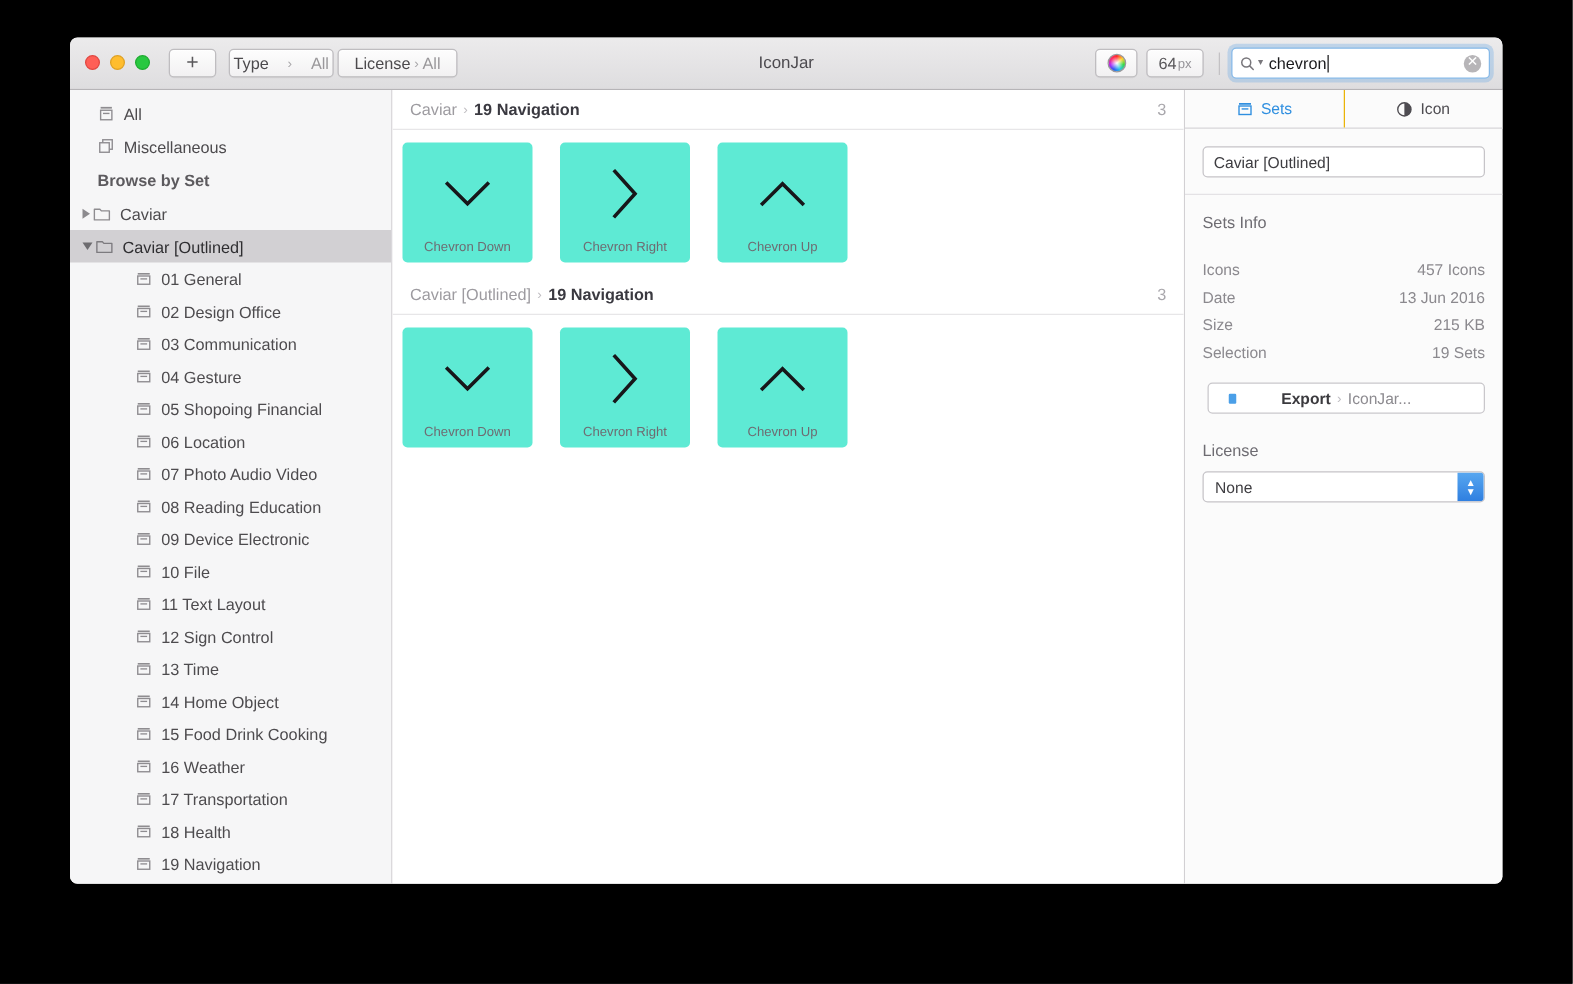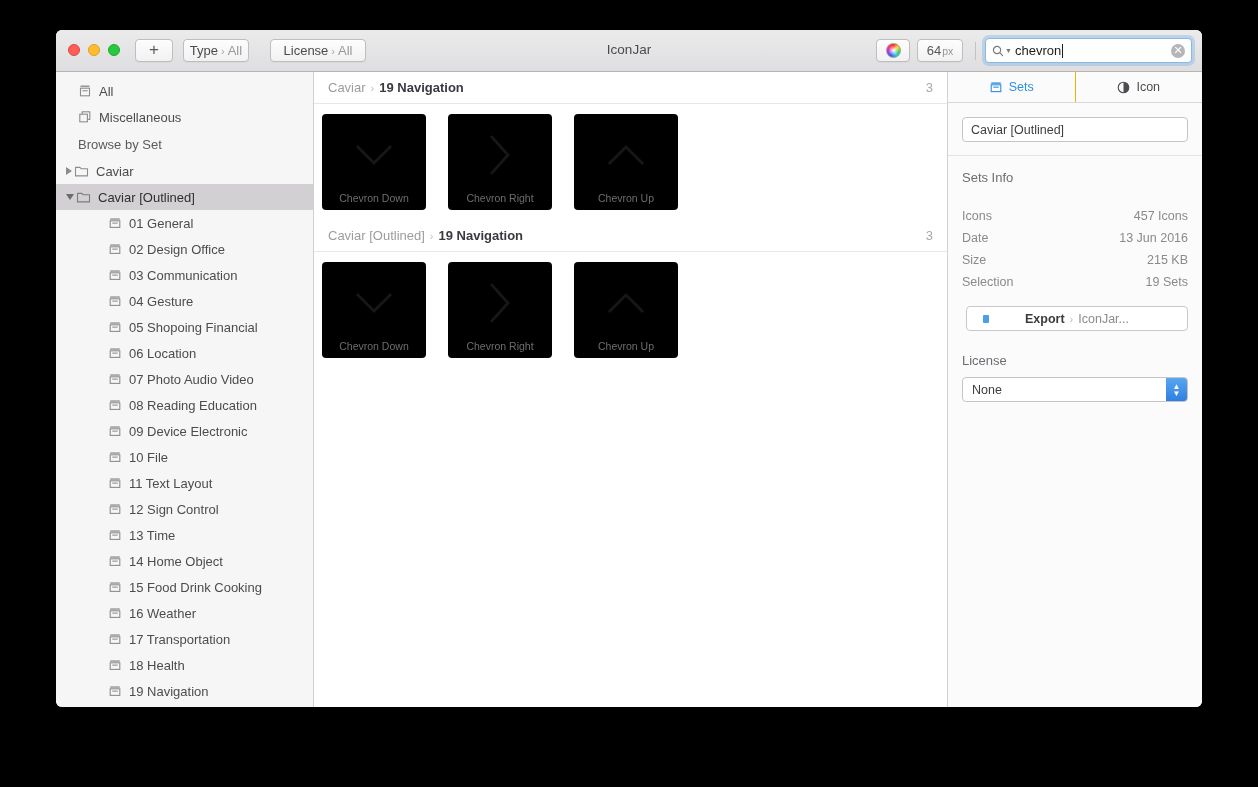--- a/index.html
+++ b/index.html
@@ -39,21 +39,21 @@
     height: 23px;
     background: linear-gradient(to bottom, #fdfdfd, #f2f1f2);
     border: 1px solid #bfbdc0;
     border-radius: 4px;
     display: flex; align-items: center; justify-content: center;
     font-size: 13px; color: #4a4a4c;
     box-shadow: 0 1px 0 rgba(255,255,255,0.7) inset, 0 0.5px 0.5px rgba(0,0,0,0.06);
   }
   #plus-btn { left: 79px; width: 38px; font-size: 17px; color: #5a585b; padding-bottom: 2px; }
   #sep1 { position: absolute; left: 131px; top: 12px; width: 1px; height: 18px; background: #c3c1c4; }
-  #type-filter    { left: 127px; width: 66px; }
+  #type-filter    { left: 127px; width: 84px; gap: 12px; }
   #license-filter { left: 214px; width: 96px; }
   .filter-label { color: #4c4a4d; }
   .filter-chev  { color: #a9a7aa; margin: 0 3px; font-size: 11px; }
   .filter-value { color: #9a989b; }
 
   #win-title {
     position: absolute; left: 0; right: 0; top: 12px;
     text-align: center; font-size: 13.5px; color: #4c4a4f;
   }
 
@@ -111,21 +111,21 @@
     font-size: 13px; color: #4d4b4e;
     padding-left: 6px;
   }
   .row.indent1 { padding-left: 22px; }
   .row.indent2 { padding-left: 52px; }
   .row.selected { background: #d2d0d3; color: #2f2e31; }
   .row-label { margin-left: 7px; white-space: nowrap; }
   .section-head {
     height: 28px; display: flex; align-items: center;
     padding-left: 22px;
-    font-size: 13px; font-weight: normal; color: #5c5a5e;
+    font-size: 13px; font-weight: bold; color: #5c5a5e;
   }
   .tri {
     width: 0; height: 0; margin-right: 2px; margin-left: -12px;
   }
   .tri.closed { border-left: 6px solid #8c8a8e; border-top: 4.5px solid transparent; border-bottom: 4.5px solid transparent; }
   .tri.open   { border-top: 6px solid #6d6b6f; border-left: 4.5px solid transparent; border-right: 4.5px solid transparent; }
 
   
   #main { flex: 1; background: #ffffff; overflow: hidden; position: relative; }
   .group-header {
@@ -136,21 +136,21 @@
     font-size: 13px;
   }
   .gh-parent { color: #9d9ba0; }
   .gh-sep { color: #c0bec2; margin: 0 5px; font-size: 11px; }
   .gh-name { color: #3a3940; font-weight: bold; }
   .gh-count { margin-left: auto; color: #a9a7ac; font-size: 13px; }
 
   .grid { display: flex; padding: 10px 8px 10px 8px; gap: 22px; }
   .tile {
     width: 104px; height: 96px;
-    background: #000000;
+    background: #5eead4;
     border-radius: 4px;
     display: flex; flex-direction: column; align-items: center; justify-content: flex-start;
     padding-top: 16px;
   }
   .tile-glyph { width: 56px; height: 50px; display: flex; align-items: center; justify-content: center; }
   .tile-label { margin-top: 12px; font-size: 10.5px; color: #6e6c72; }
 
   
   #inspector {
     width: 255px;

